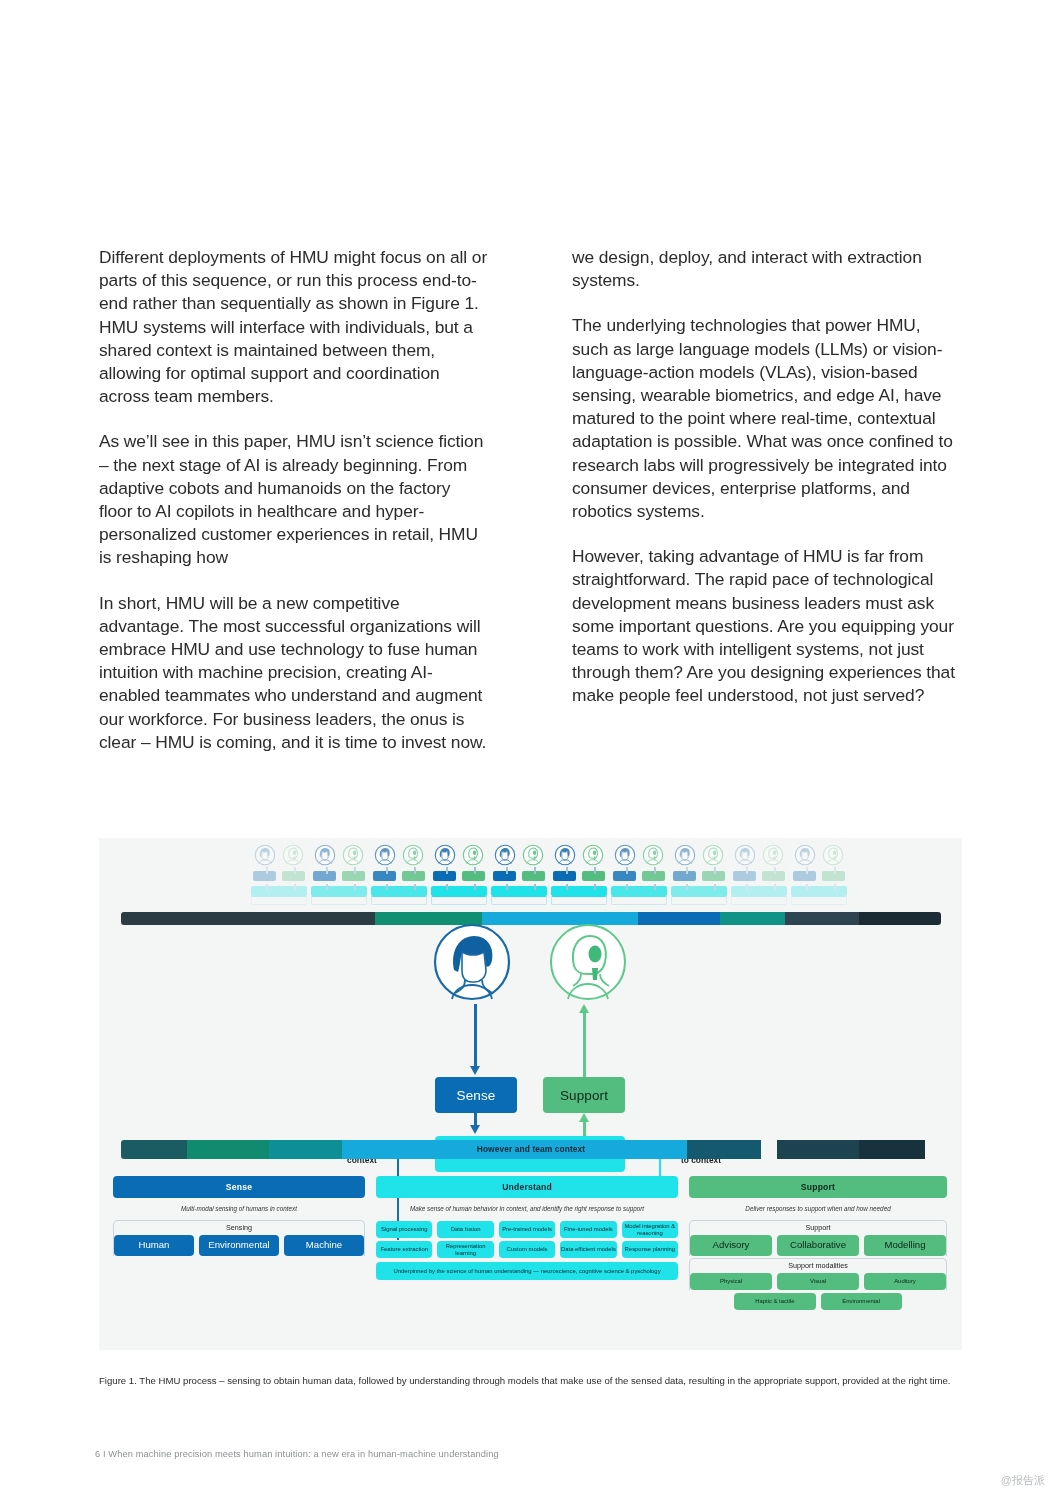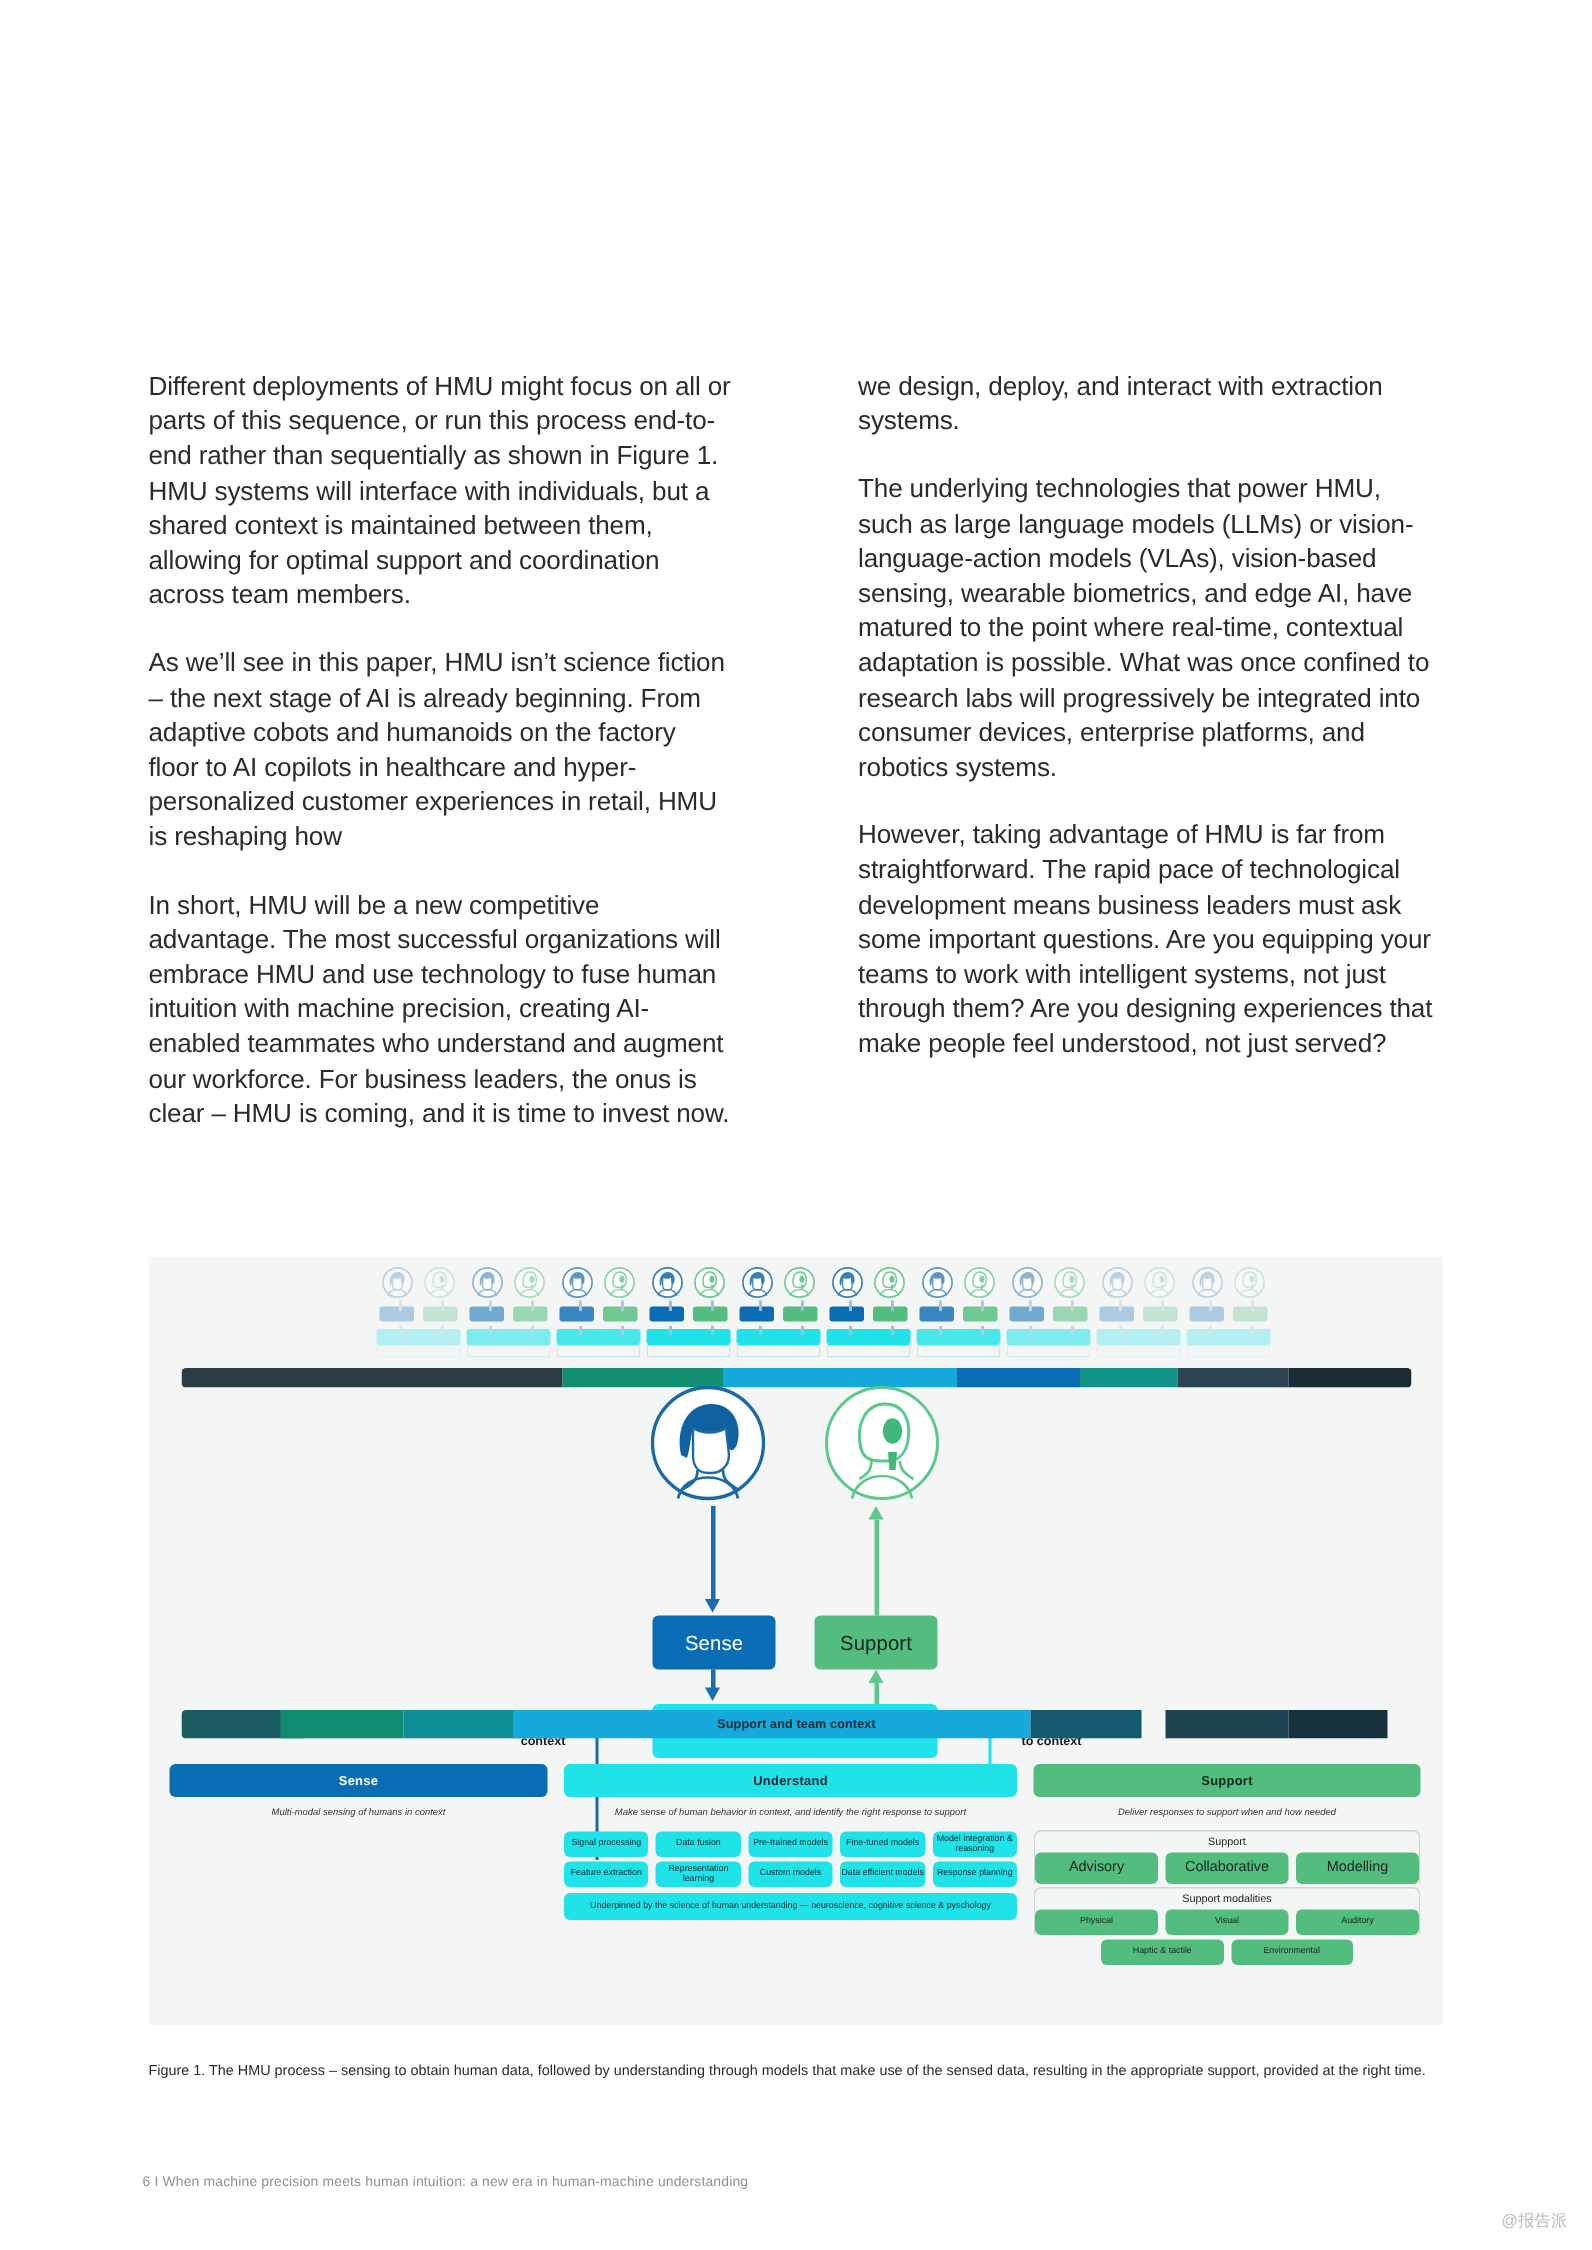--- a/index.html
+++ b/index.html
@@ -580,27 +580,35 @@
   </div>
 
   <div class="ctx-bar mid" id="ctx-bar-mid">
       <div class="ctx-seg" style="position: absolute; top: 0px; height: 100%; background: rgb(26, 92, 98); width: 10%; left: 0%;"></div>
       <div class="ctx-seg" style="position: absolute; top: 0px; height: 100%; background: rgb(16, 139, 111); width: 10%; left: 8%;"></div>
       <div class="ctx-seg" style="position: absolute; top: 0px; height: 100%; background: rgb(14, 143, 151); width: 11%; left: 18%;"></div>
       <div class="ctx-seg" style="position: absolute; top: 0px; height: 100%; background: rgb(21, 169, 220); width: 42%; left: 27%;"></div>
       <div class="ctx-seg" style="position: absolute; top: 0px; height: 100%; background: rgb(21, 89, 110); width: 9%; left: 69%;"></div>
       <div class="ctx-seg" style="position: absolute; top: 0px; height: 100%; background: rgb(29, 66, 80); width: 10%; left: 80%;"></div>
       <div class="ctx-seg" style="position: absolute; top: 0px; height: 100%; background: rgb(23, 50, 60); width: 8%; left: 90%;"></div>
-    <div class="ctx-label">Support and team context</div>
+    <div class="ctx-label">However and team context</div>
   </div>
 
   <div class="panels" id="panels">
       <div class="panel sense-p">
         <div class="panel-head">Sense</div>
         <div class="panel-sub">Multi-modal sensing of humans in context</div>
+        <div class="group">
+          <div class="group-title">Sensing</div>
+          <div class="chip-row">
+            <div class="chip big blue">Human</div>
+            <div class="chip big blue">Environmental</div>
+            <div class="chip big blue">Machine</div>
+          </div>
+        </div>
       </div>
       <div class="panel understand-p">
         <div class="panel-head">Understand</div>
         <div class="panel-sub">Make sense of human behavior in context, and identify the right response to support</div>
         <div class="chip-row outside">
           <div class="chip small cyan">Signal processing</div>
           <div class="chip small cyan">Data fusion</div>
           <div class="chip small cyan">Pre-trained models</div>
           <div class="chip small cyan">Fine-tuned models</div>
           <div class="chip small cyan">Model integration &amp; reasoning</div>

